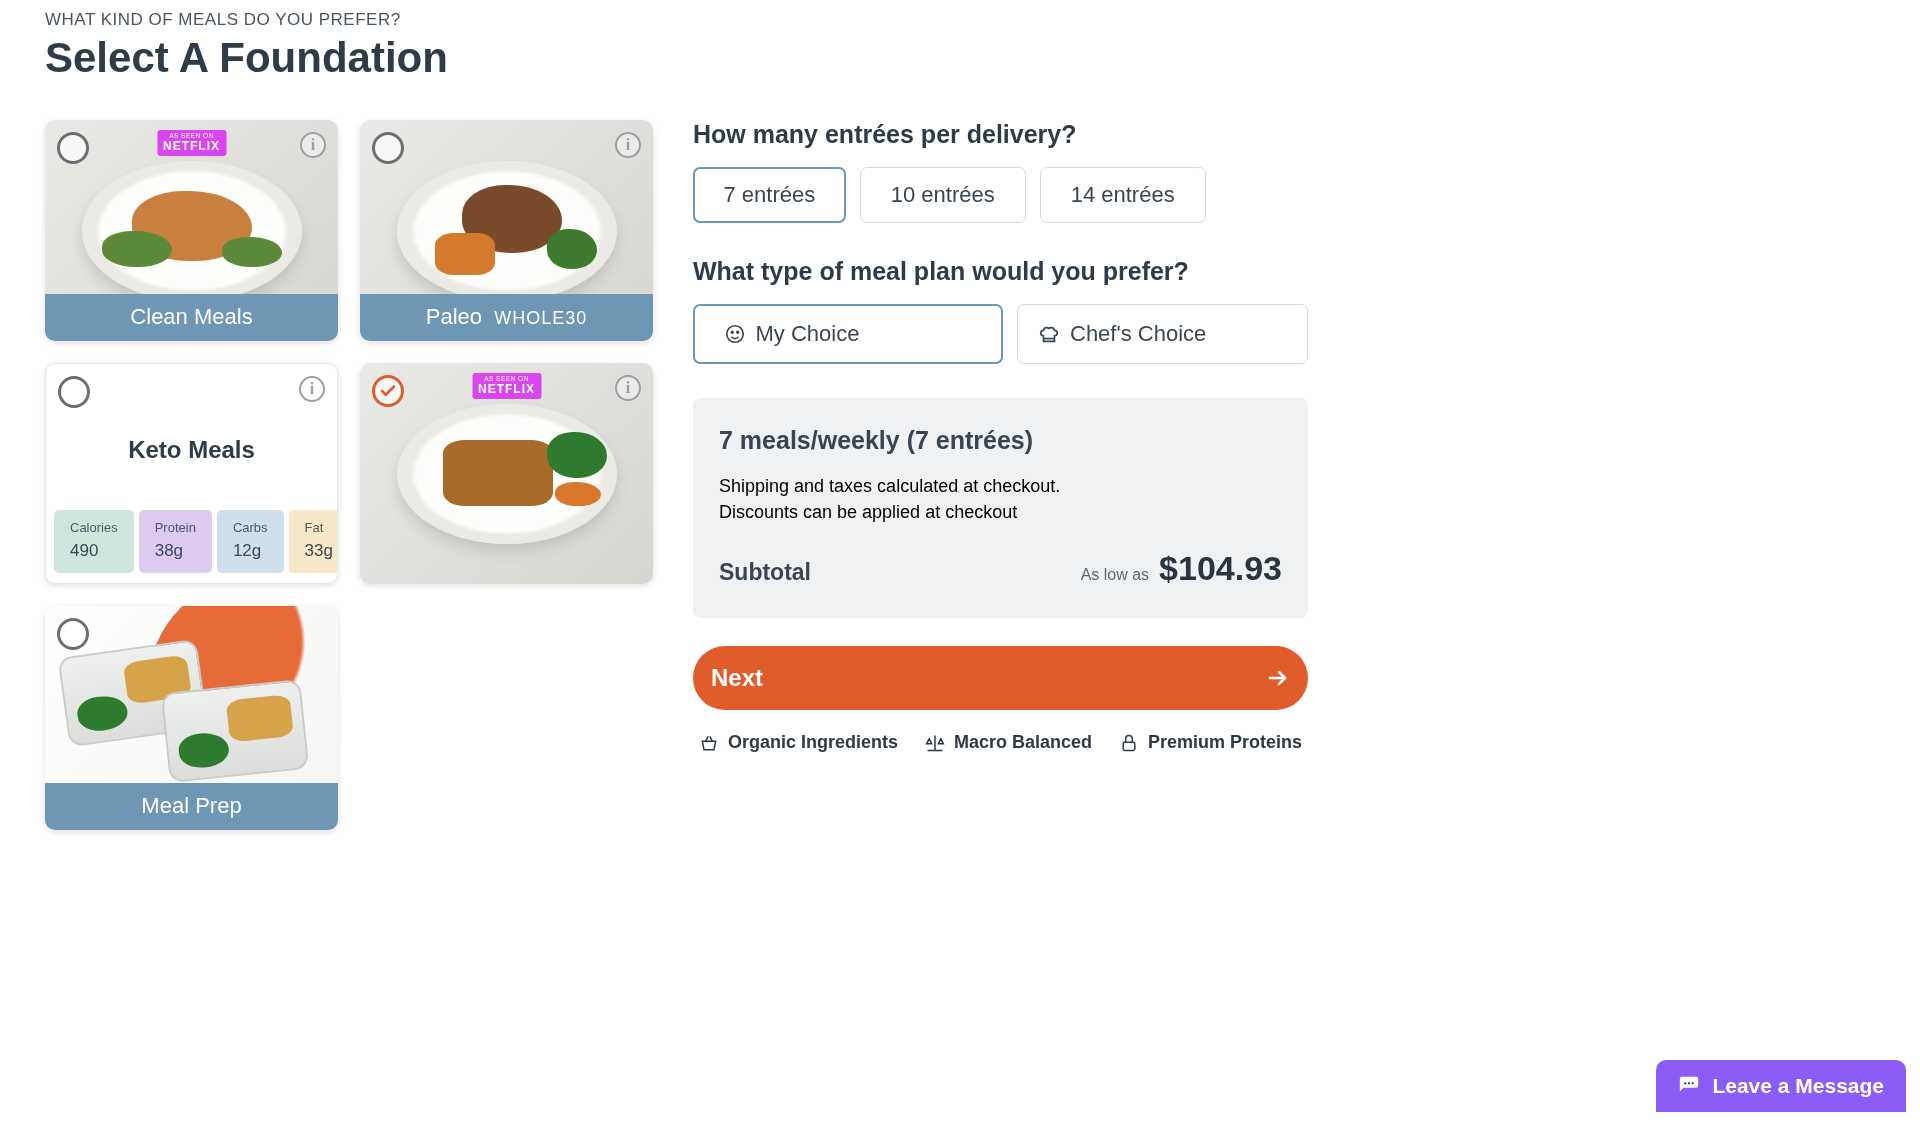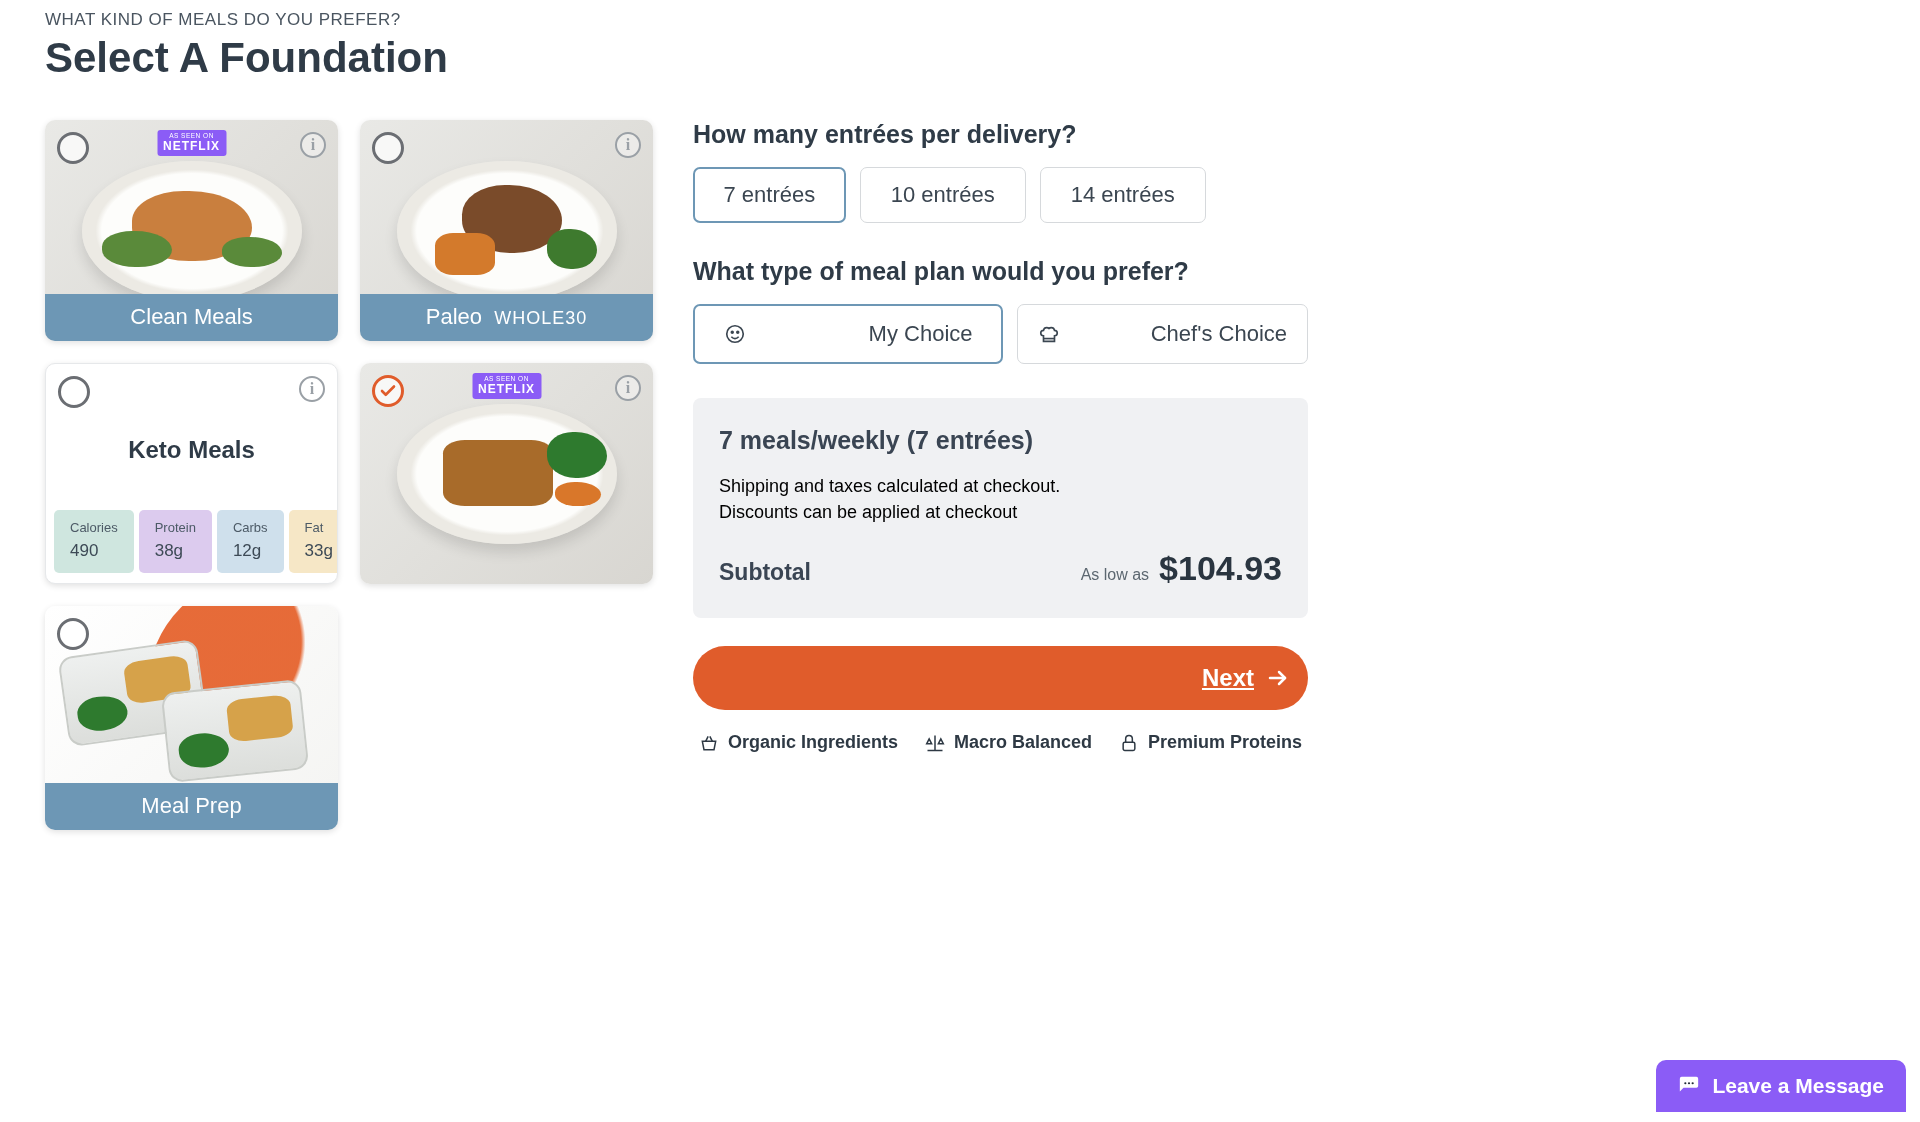--- a/index.html
+++ b/index.html
@@ -108,21 +108,21 @@
     display:flex;align-items:center;justify-content:center;
     font-weight:700;
     font-size: 16px;
     font-family: Georgia, serif;
     background: rgba(255,255,255,0.4);
     cursor: pointer;
   }
   .netflix-badge {
     position: absolute;
     top: 10px; left: 50%; transform: translateX(-50%);
-    background: #8b5cf6; color:#fff;
+    background: #d946ef; color:#fff;
     font-size: 9px;
     text-align:center;
     padding: 3px 6px 4px;
     border-radius: 3px;
     line-height: 1;
   }
   .netflix-badge .seen { font-size: 6.5px; display:block; letter-spacing:.5px;}
   .netflix-badge .nf { font-weight:800; letter-spacing:1px; font-size:12px; color:#fff;}
 
   
@@ -192,21 +192,21 @@
   }
   .opt.selected {
     border: 2.5px solid #6d97b5;
     padding: 12.5px 28.5px;
   }
   .subtext {
     font-size: 18px;
     color:#5c6770;
     margin: -10px 0 18px;
   }
-  .plan-opt { flex:1; justify-content:space-between; font-size:22px; padding:16px 20px;}
+  .plan-opt { flex:1; justify-content:flex-start; font-size:22px; padding:16px 20px;}
   .plan-opt svg { width:22px;height:22px; }
 
   .summary {
     background:#f0f1f3;
     border-radius:8px;
     padding: 28px 26px 30px;
     margin-bottom: 28px;
   }
   .summary-title { font-size:25px; font-weight:600; margin-bottom:18px;}
   .summary-note { font-size:18px; color:#000000; line-height:1.45; margin-bottom:24px;}
@@ -218,23 +218,22 @@
 
   .next-btn {
     width:100%;
     background:#e05c2b;
     color:#fff;
     border:none;
     border-radius: 32px;
     padding: 18px;
     font-size: 24px;
     font-weight:700;
-    display:flex;align-items:center;justify-content:flex-end;gap:12px;
+    display:flex;align-items:center;justify-content:space-between;gap:12px;
     cursor:pointer;
-    text-decoration:underline;
   }
   .next-btn svg{width:24px;height:24px;}
 
   .trust-row {
     display:flex; justify-content:space-between;
     margin-top: 22px;
     padding: 0 6px;
   }
   .trust {
     display:flex; align-items:center; gap:9px;

